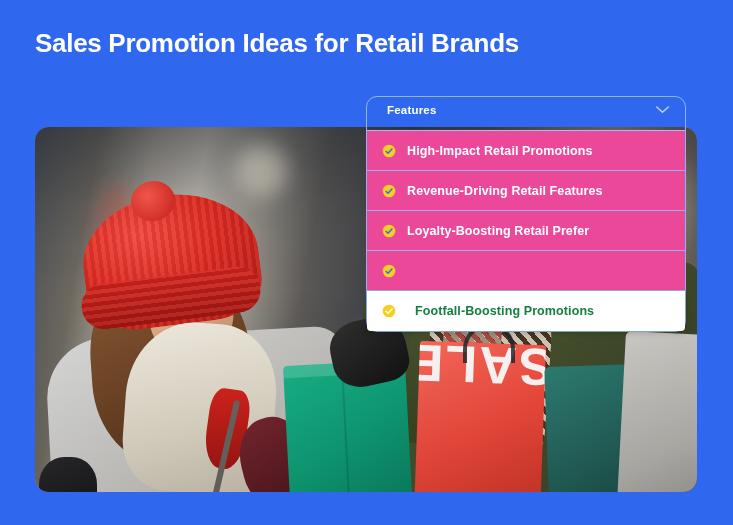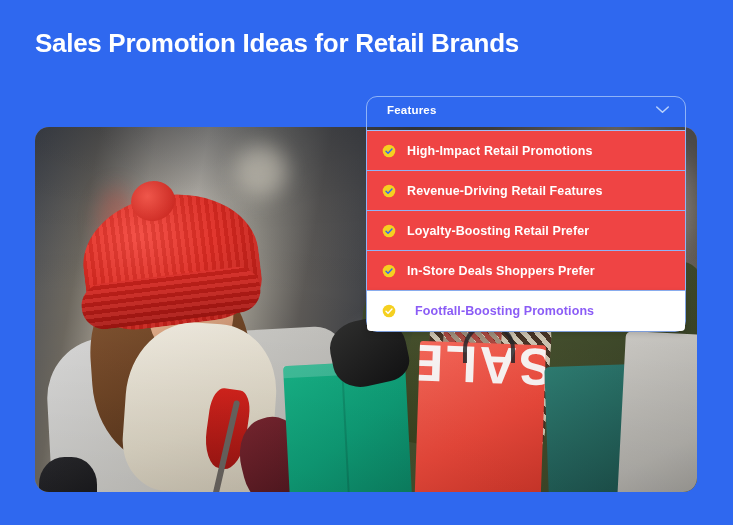--- a/index.html
+++ b/index.html
@@ -300,38 +300,38 @@
   .chevron-down { display:block; width:15px; height:9px; }
 
   .dropdown-list { list-style:none; }
   .dropdown-item {
     position:relative;
     height:40px;
     display:flex;
     align-items:center;
     gap:11px;
     padding:0 16px 0 15px;
-    background:#ef4444;
+    background:#ec4899;
     border-bottom:1px solid #8fb3f7;
   }
   .dropdown-item:last-child { border-bottom:none; }
   .dropdown-item-label {
     color:#ffffff;
     font-size:12.5px;
     font-weight:bold;
     letter-spacing:.1px;
     white-space:nowrap;
   }
   .dropdown-item.is-selected {
     background:#ffffff;
     border-bottom:none;
     border-radius:0 0 4px 4px;
     box-shadow:0 2px 6px rgba(0,0,0,.18);
   }
-  .dropdown-item.is-selected .dropdown-item-label { color:#8b5cf6;padding-left:8px; }
+  .dropdown-item.is-selected .dropdown-item-label { color:#15803d;padding-left:8px; }
 
   .check-icon { display:block; width:14px; height:14px; flex:none; }
 </style>
 </head>
 <body>
 
 <h1 class="page-title">Sales Promotion Ideas for Retail Brands</h1>
 
 <div class="hero-card">
   <div class="hero-photo">
@@ -431,21 +431,20 @@
       <span class="dropdown-item-label">Loyalty-Boosting Retail Prefer</span>
     </li>
 
     <li class="dropdown-item">
       <span>
         <svg class="check-icon" viewBox="0 0 16 16" aria-hidden="true">
           <circle cx="8" cy="8" r="7.2" fill="#f5d020"></circle>
           <path d="M4.6 8.3 L6.9 10.6 L11.4 5.7" stroke="#2f68ef" stroke-width="1.6" fill="none" stroke-linecap="round" stroke-linejoin="round"></path>
         </svg>
       </span>
-      <span class="dropdown-item-label">In-Store Deals Shoppers Prefer</span>
     </li>
 
     <li class="dropdown-item is-selected">
       <span>
         <svg class="check-icon" viewBox="0 0 16 16" aria-hidden="true">
           <circle cx="8" cy="8" r="7.2" fill="#f5d020"></circle>
           <path d="M4.6 8.3 L6.9 10.6 L11.4 5.7" stroke="#ffffff" stroke-width="1.6" fill="none" stroke-linecap="round" stroke-linejoin="round"></path>
         </svg>
       </span>
       <span class="dropdown-item-label">Footfall-Boosting Promotions</span>

